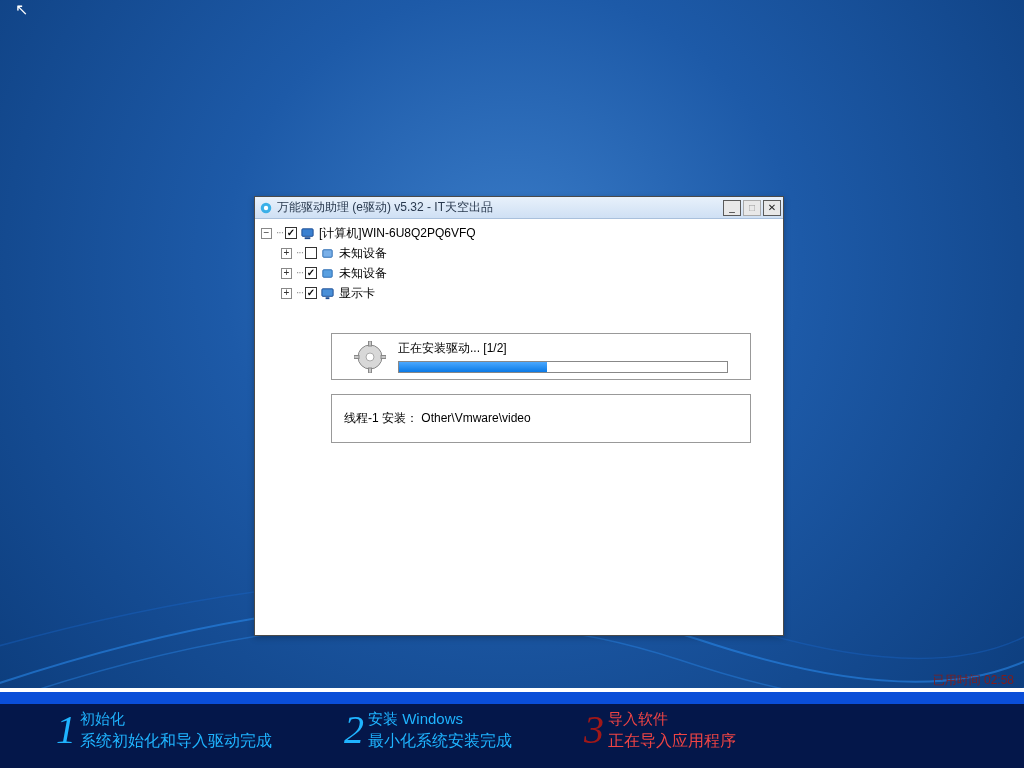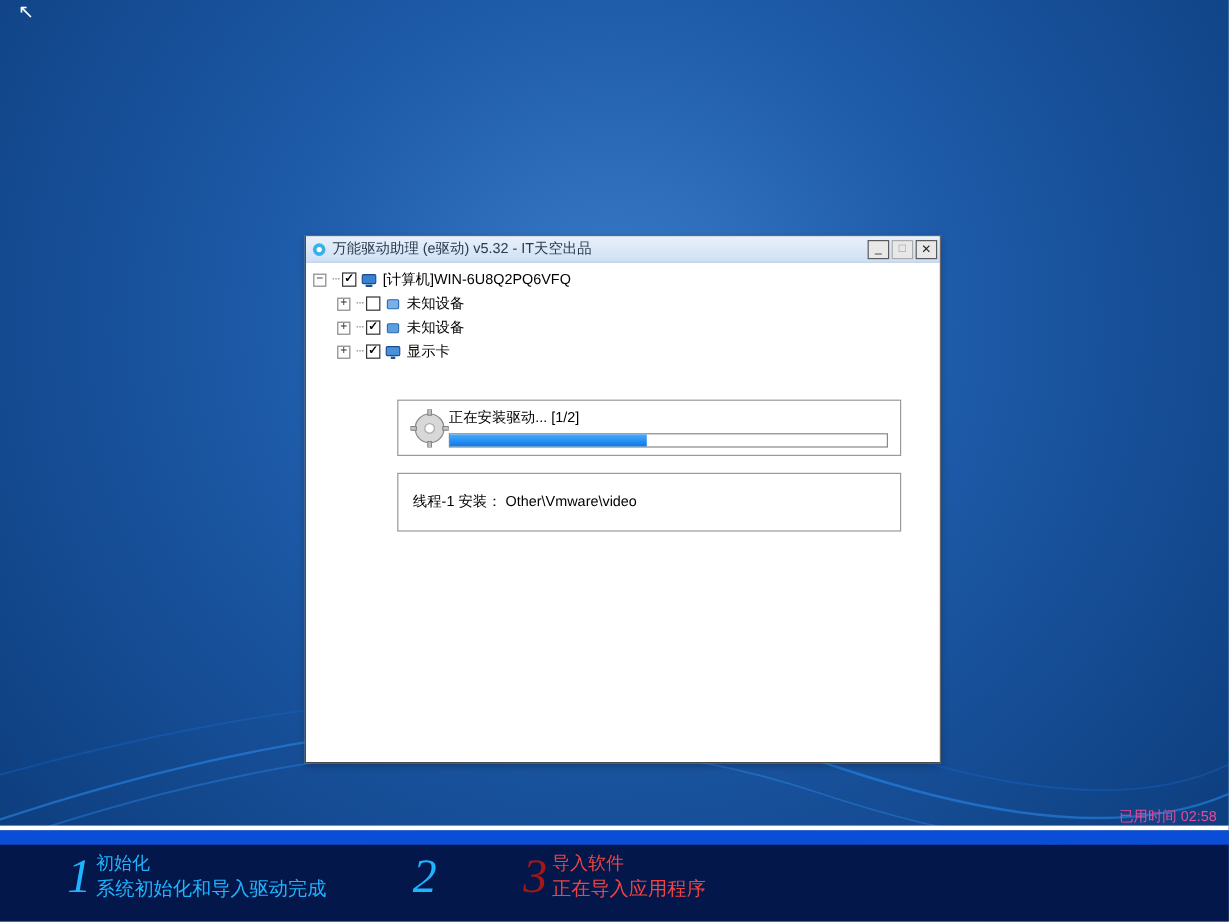--- a/index.html
+++ b/index.html
@@ -54,21 +54,21 @@
   width: 12px; height: 12px; border: 1px solid #333; margin-right: 3px;
   display: inline-flex; align-items: center; justify-content: center; font-size: 10px;
   background: #fff; cursor: pointer;
 }
 .cb.chk::after { content: "✓"; color: #000; font-weight: bold; }
 .nicon { width: 15px; height: 15px; margin-right: 4px; display: inline-flex; align-items: center; justify-content: center; }
 .nicon svg { width: 15px; height: 15px; }
 
 .progress-box {
   margin: 30px 0 0 70px; width: 420px; border: 1px solid #999;
-  padding: 6px 10px; display: flex; align-items: center; 
+  padding: 6px 22px; display: flex; align-items: center; gap: 12px;
 }
 .gear { width: 32px; height: 32px; }
 .gear svg { width: 32px; height: 32px; }
 .pb-right { flex: 1; }
 .pb-text { font-size: 12px; color: #000; margin-bottom: 4px; }
 .pb-bar { height: 12px; border: 1px solid #888; background: #fff; position: relative; }
 .pb-fill { height: 100%; background: linear-gradient(#4aa8ff, #0b7ae6); }
 
 .thread-box {
   margin: 14px 0 0 70px; width: 420px; border: 1px solid #999;
@@ -77,21 +77,21 @@
 
 .statusbar {
   height: 22px; border-top: 1px solid #aaa; display: flex; font-size: 12px; color: #000;
 }
 .status-cell { padding: 3px 6px; border-right: 1px solid #aaa; }
 .status-cell.left { flex: 1; }
 .status-cell.right { width: 120px; border-right: 0; }
 
 
 .elapsed {
-  position: absolute; right: 10px; top: 672px; font-size: 12px; color: #ec4899;
+  position: absolute; right: 10px; top: 672px; font-size: 12px; color: #7f1d1d;
 }
 .bottom-bar-top { position: absolute; left: 0; top: 688px; width: 1024px; height: 4px; background: #fff; }
 .bottom-bar { position: absolute; left: 0; top: 692px; width: 1024px; height: 12px; background: #0a4ed8; }
 .bottom-fill {
   position: absolute; left: 0; top: 704px; width: 1024px; height: 64px;
   background: #04174a;
 }
 .steps { position: absolute; left: 56px; top: 710px; display: flex; gap: 72px; }
 .step { display: flex; align-items: flex-start; gap: 4px; }
 .step-num { font-family: Georgia, serif; font-size: 40px; line-height: 1; font-style: italic; }
@@ -225,20 +225,24 @@
 <div class="steps" id="steps">
     <div class="step blue">
       <div class="step-num blue">1</div>
       <div class="step-txt">
         <div class="t1">初始化</div>
         <div class="t2">系统初始化和导入驱动完成</div>
       </div>
     </div>
     <div class="step blue">
       <div class="step-num blue">2</div>
+      <div class="step-txt">
+        <div class="t1">安装 Windows</div>
+        <div class="t2">最小化系统安装完成</div>
+      </div>
     </div>
     <div class="step red">
       <div class="step-num red">3</div>
       <div class="step-txt">
         <div class="t1">导入软件</div>
         <div class="t2">正在导入应用程序</div>
       </div>
     </div>
   </div>
 

